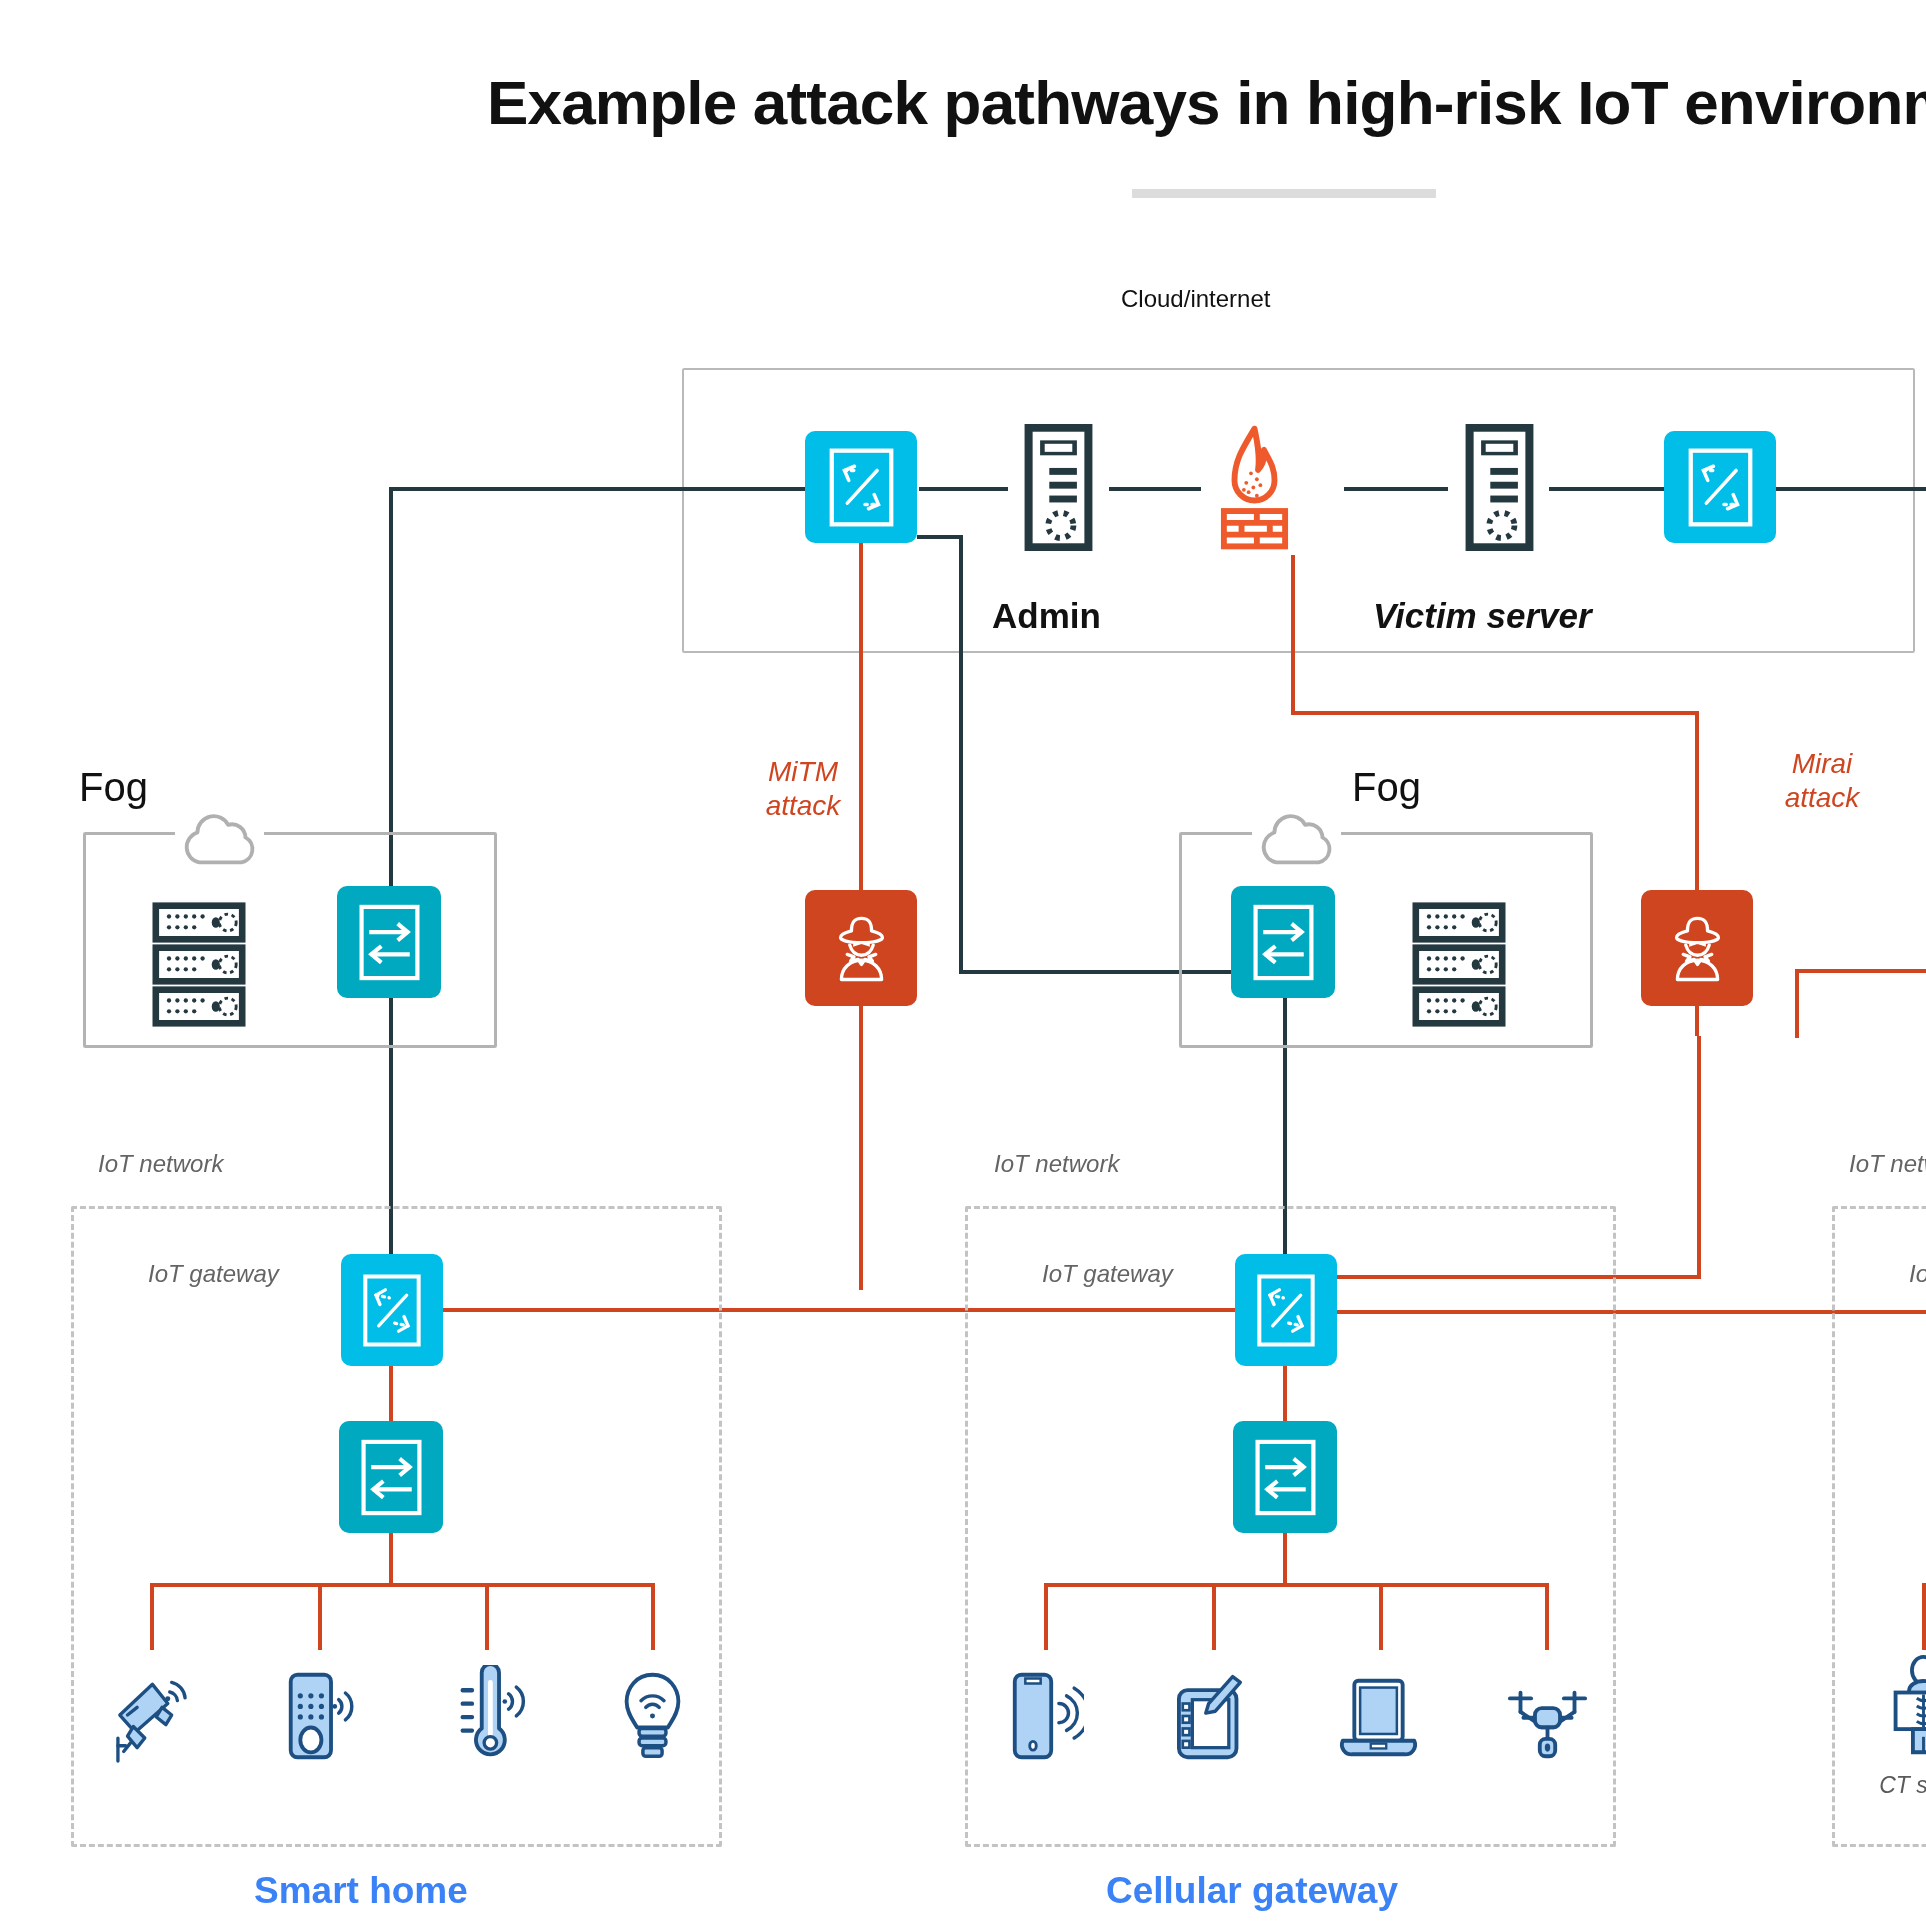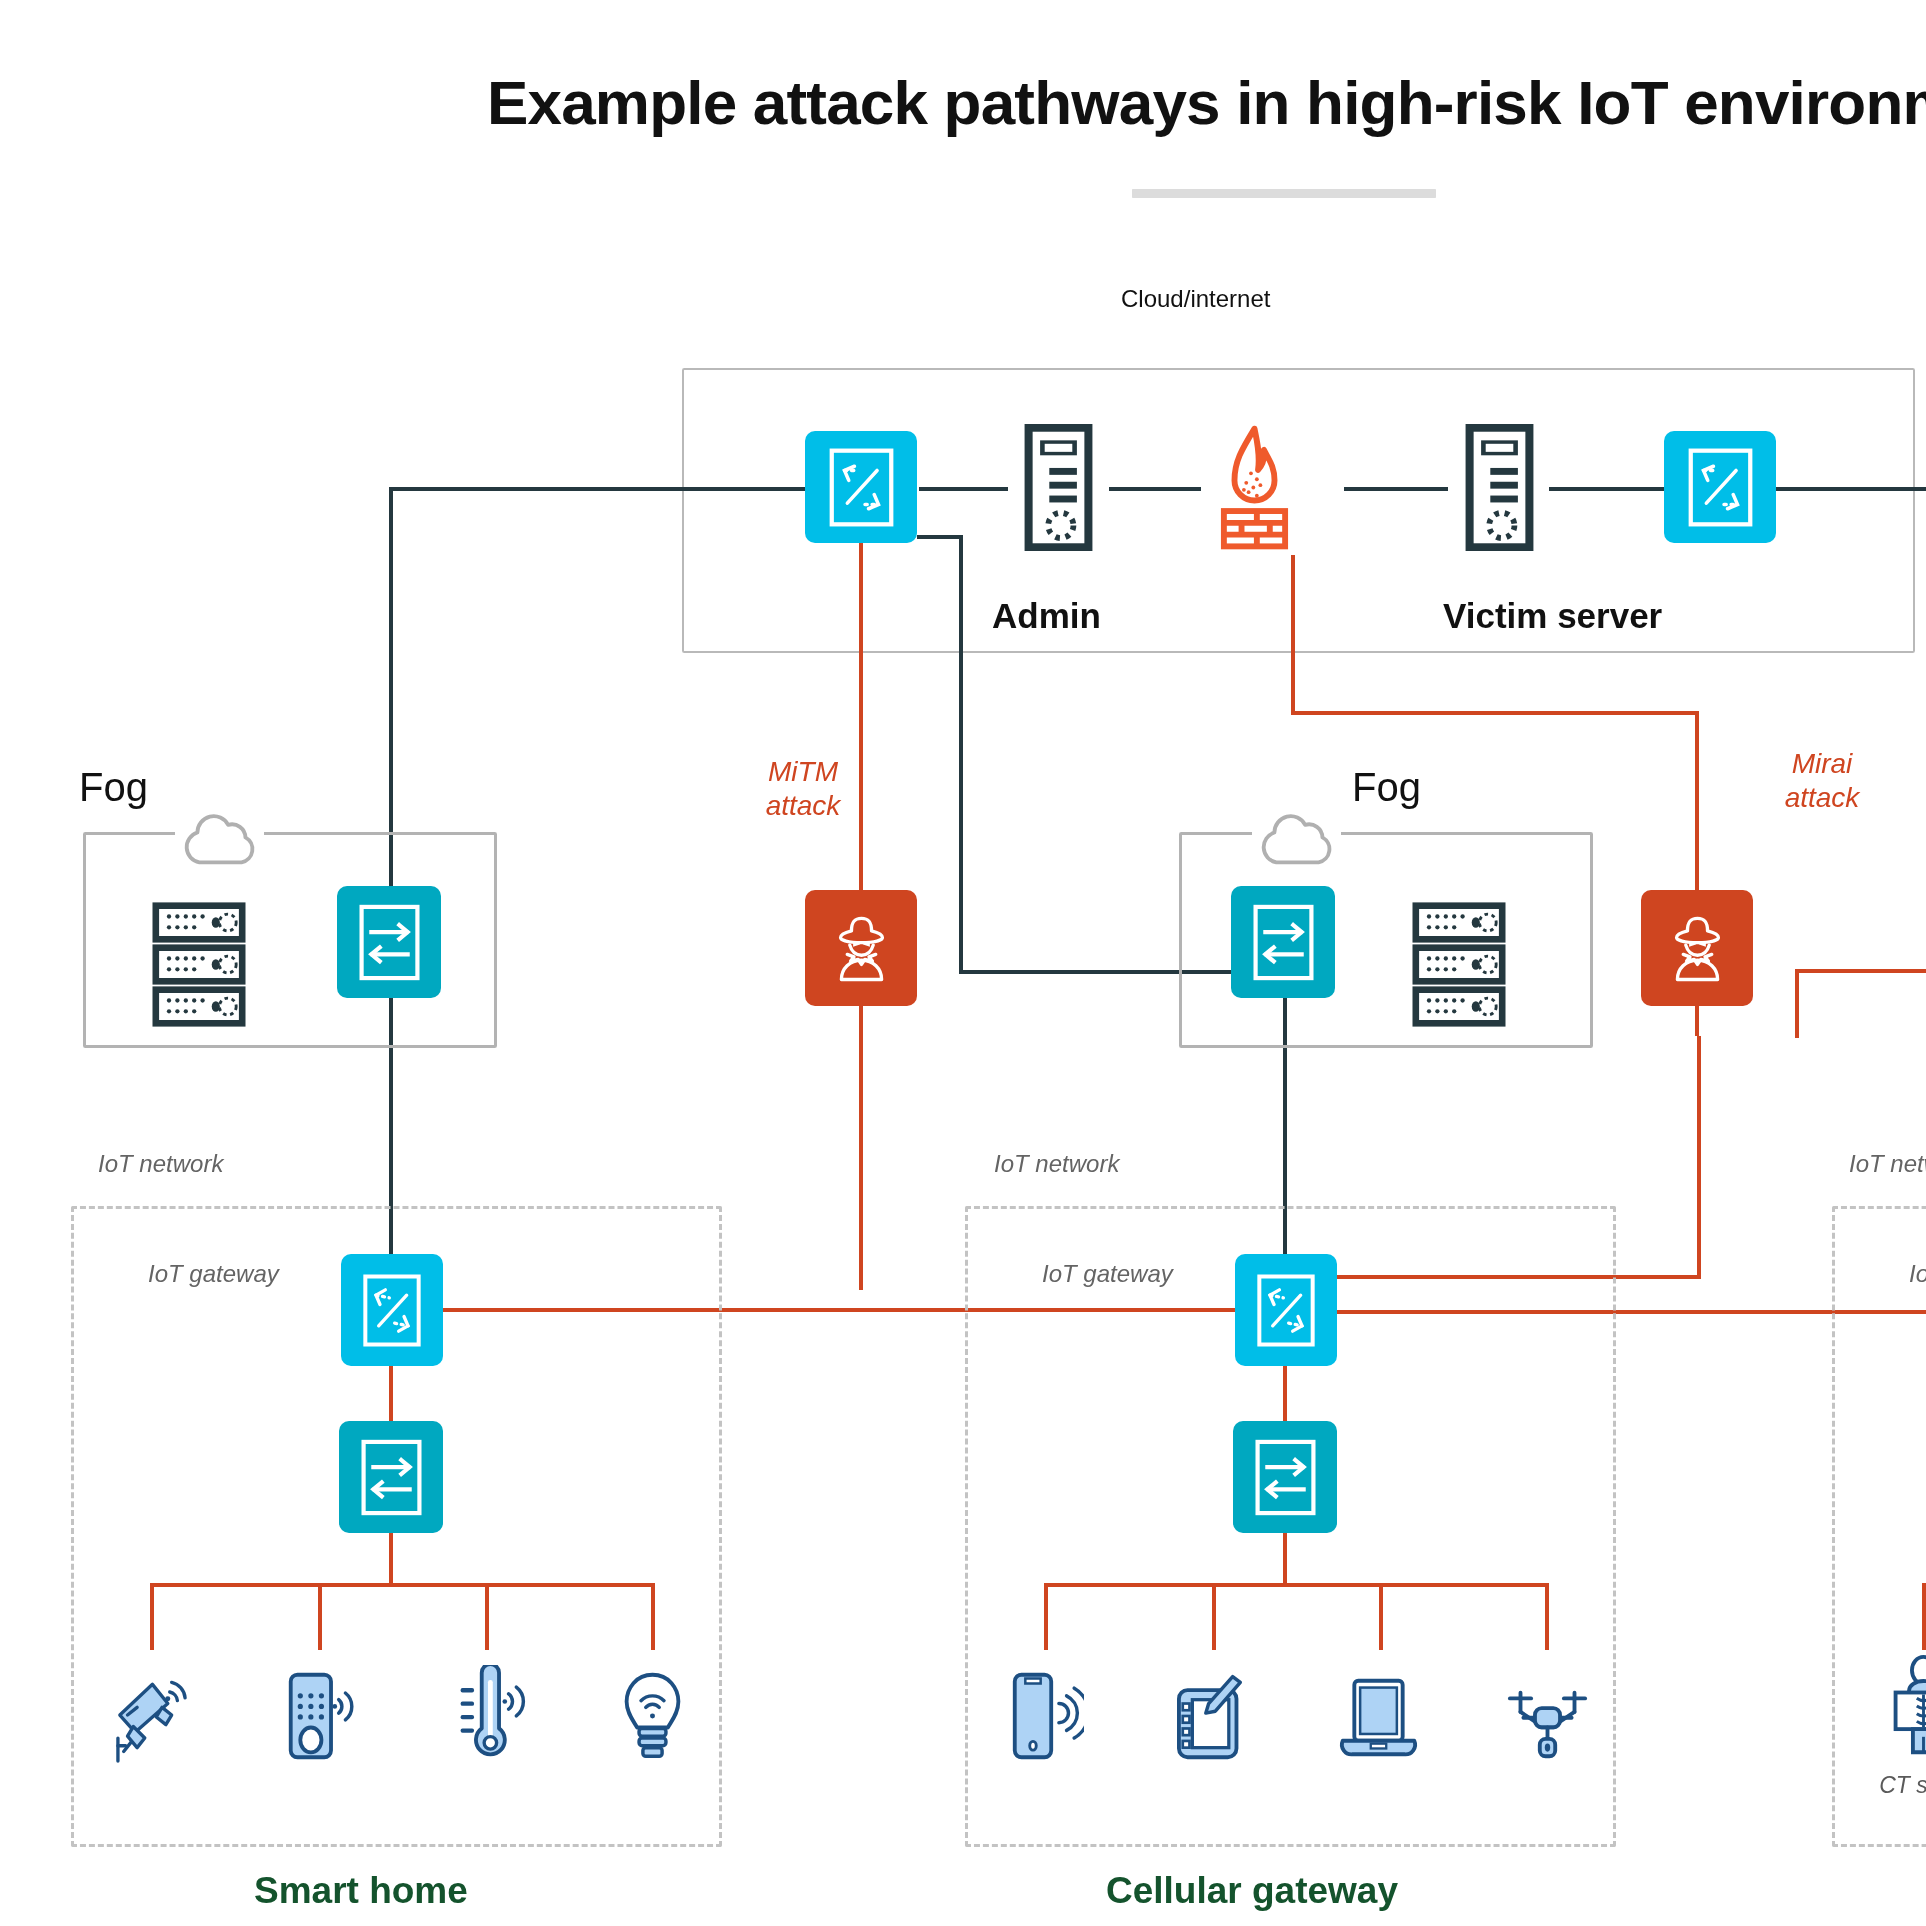--- a/index.html
+++ b/index.html
@@ -14,21 +14,21 @@
   
   .cloudbox{position:absolute;border:2.7px solid #b9b9b9;border-radius:2.3px;box-sizing:border-box;}
   .fogbox{position:absolute;border:3.5px solid #b3b3b3;border-radius:2.3px;box-sizing:border-box;}
   .iotbox{position:absolute;border:3.9px dashed #c3c3c3;border-radius:2.3px;box-sizing:border-box;}
 
   .hdr{position:absolute;font-size:24px;font-weight:normal;color:#111;white-space:nowrap;}
   .fogtxt{position:absolute;font-size:40px;font-weight:normal;color:#111;white-space:nowrap;}
   .ital-gray{position:absolute;font-style:italic;font-size:24px;color:#646464;white-space:nowrap;}
   .ital-org{position:absolute;font-style:italic;font-size:28px;color:#cf4520;white-space:nowrap;
             line-height:1.22;text-align:center;margin-top:40px;}
-  .netname{position:absolute;font-size:37px;font-weight:bold;color:#14532d;white-space:nowrap;}
+  .netname{position:absolute;font-size:37px;font-weight:bold;color:#3b82f6;white-space:nowrap;}
   .dev-lbl{position:absolute;font-style:italic;font-size:23px;color:#5a5a5a;white-space:nowrap;text-align:center;}
   .node-cap{position:absolute;font-size:35px;font-weight:bold;color:#111;white-space:nowrap;margin-top:35px;}
 
   
   .ln{position:absolute;}
   .vdk{width:3.9px;background:#24383f;}
   .hdk{height:3.9px;background:#24383f;}
   .vog{width:3.9px;background:#cf4520;}
   .hog{height:3.9px;background:#cf4520;}
 
@@ -115,21 +115,21 @@
     <svg width="69" height="127" viewBox="0 0 60 110">
       <rect x="4" y="3" width="52" height="104" fill="#fff" stroke="#24383f" stroke-width="7"></rect>
       <rect x="14" y="14" width="32" height="13" fill="#24383f"></rect>
       <rect x="18" y="17" width="24" height="7" fill="#fff"></rect>
       <rect x="22" y="38" width="24" height="6" fill="#24383f"></rect>
       <rect x="22" y="50" width="24" height="6" fill="#24383f"></rect>
       <rect x="22" y="62" width="24" height="6" fill="#24383f"></rect>
       <circle cx="32" cy="88" r="11" fill="none" stroke="#24383f" stroke-width="5" stroke-dasharray="4 5"></circle>
     </svg>
   </div>
-  <div class="node-cap" style="left:1443px;top:561px;">Victim server</div>
+  <div class="node-cap" style="left:1373px;top:561px;font-style:italic;">Victim server</div>
 
   <div class="tile cyan" style="left:1664px;top:431px;width:112px;height:112px;">
     <svg width="73" height="85" viewBox="0 0 100 120">
       <rect x="8" y="8" width="84" height="104" fill="none" stroke="#fff" stroke-width="6"></rect>
       <g stroke="#fff" stroke-width="5" fill="none" stroke-linecap="round">
         <line x1="30" y1="82" x2="72" y2="36"></line>
         <polyline points="40,30 26,36 32,50"></polyline>
         <polyline points="60,90 74,84 68,70"></polyline>
         <line x1="26" y1="36" x2="45" y2="36" stroke-dasharray="3 7"></line>
         <line x1="55" y1="84" x2="74" y2="84" stroke-dasharray="3 7"></line>

